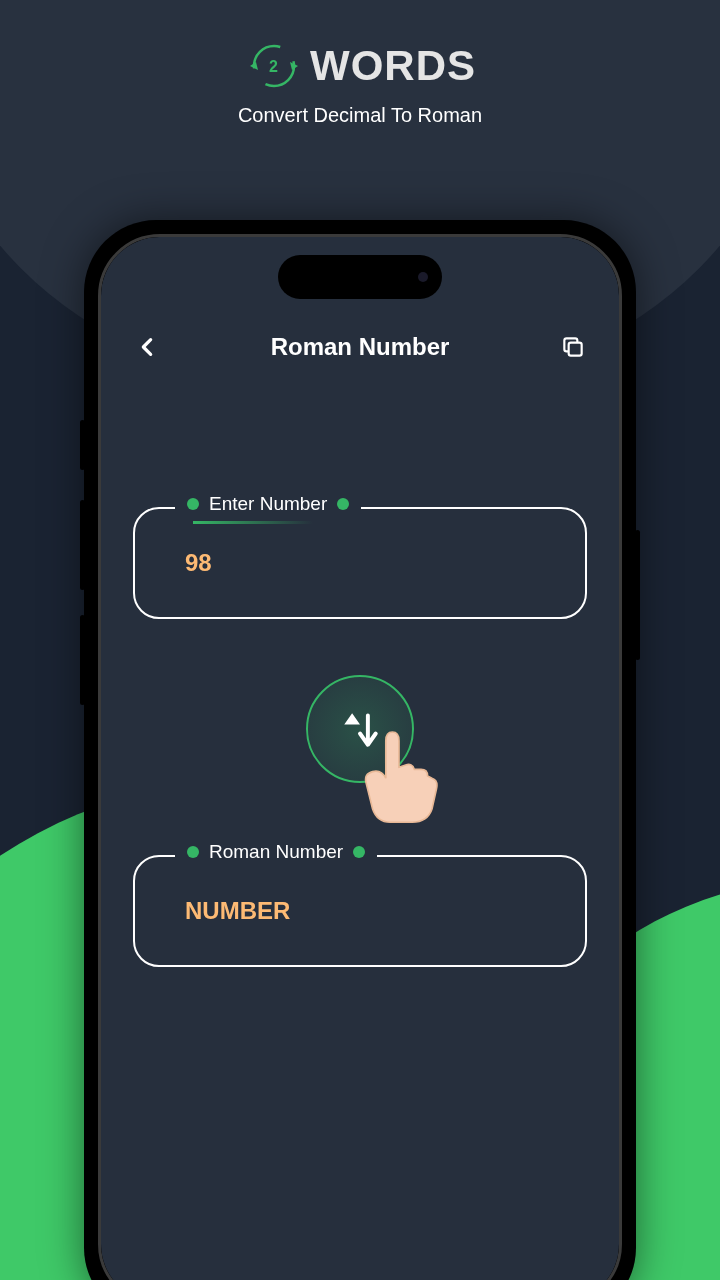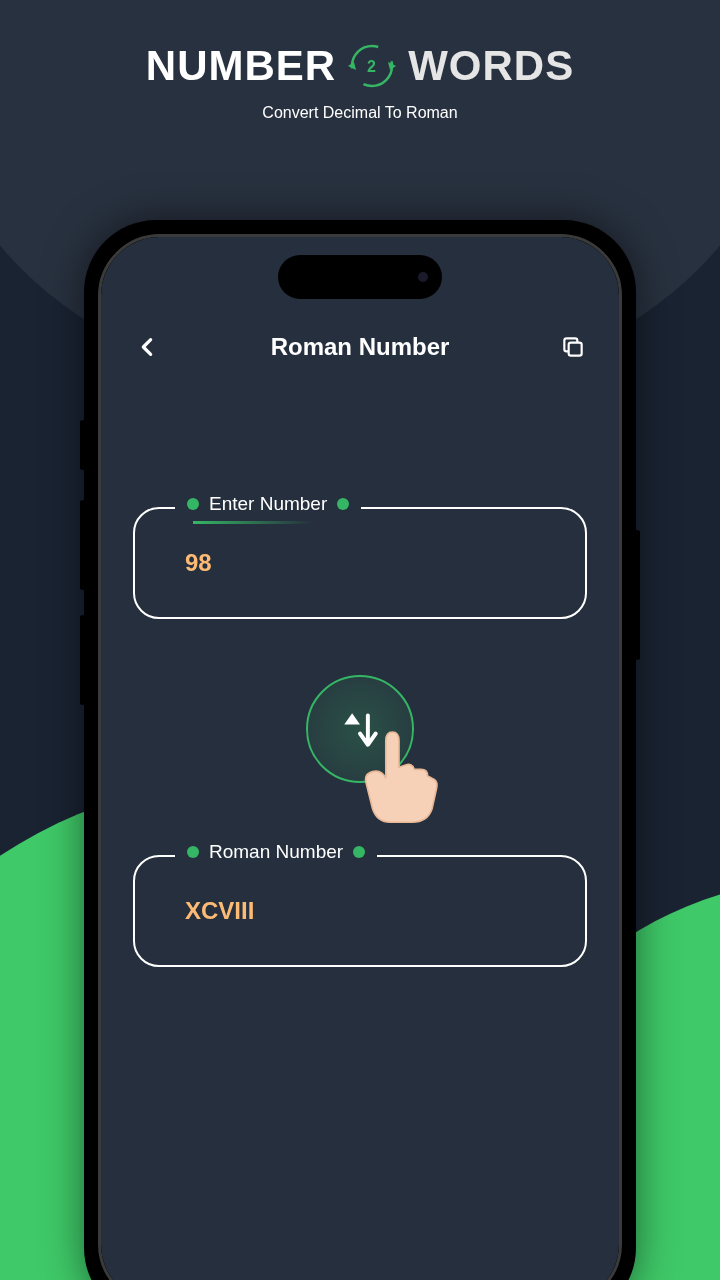--- a/index.html
+++ b/index.html
@@ -58,21 +58,21 @@
     .logo-words { color: #e5e5e5; }
     .logo-icon {
       width: 60px;
       height: 48px;
       display: flex;
       align-items: center;
       justify-content: center;
     }
     .subtitle {
       color: #ffffff;
-      font-size: 16px;
+      font-size: 20px;
       margin-top: 14px;
       font-weight: 400;
     }
     .phone {
       position: absolute;
       top: 220px;
       left: 50%;
       transform: translateX(-50%);
       width: 552px;
       height: 1100px;
@@ -244,21 +244,20 @@
   </style>
 </head>
 <body>
 
 <div class="top-curve"></div>
 <div class="bg-circle"></div>
 <div class="bg-circle-right"></div>
 
 <div class="header">
   <div class="logo">
-    <span class="logo-number">NUMBER</span>
     <span class="logo-icon">
       <svg width="60" height="48" viewBox="0 0 60 48">
         <circle cx="30" cy="24" r="20" fill="none" stroke="#35b665" stroke-width="2.5" stroke-dasharray="40 20"></circle>
         <path d="M 12 20 L 6 24 L 14 28" fill="#35b665"></path>
         <path d="M 48 28 L 54 24 L 46 20" fill="#35b665"></path>
         <text x="30" y="30" text-anchor="middle" fill="#35b665" font-size="16" font-weight="700">2</text>
       </svg>
     </span>
     <span class="logo-words">WORDS</span>
   </div>
@@ -318,19 +317,19 @@
         </div>
       </div>
 
       <div class="field-group">
         <div class="field-label-wrap">
           <span class="dot"></span>
           <span class="field-label">Roman Number</span>
           <span class="dot"></span>
         </div>
         <div class="field-box">
-          <span class="field-value">XCVIII</span>
+          <span class="field-value">NUMBER</span>
         </div>
       </div>
     </div>
   </div>
   </div>
 </div>
 
 </body></html>

